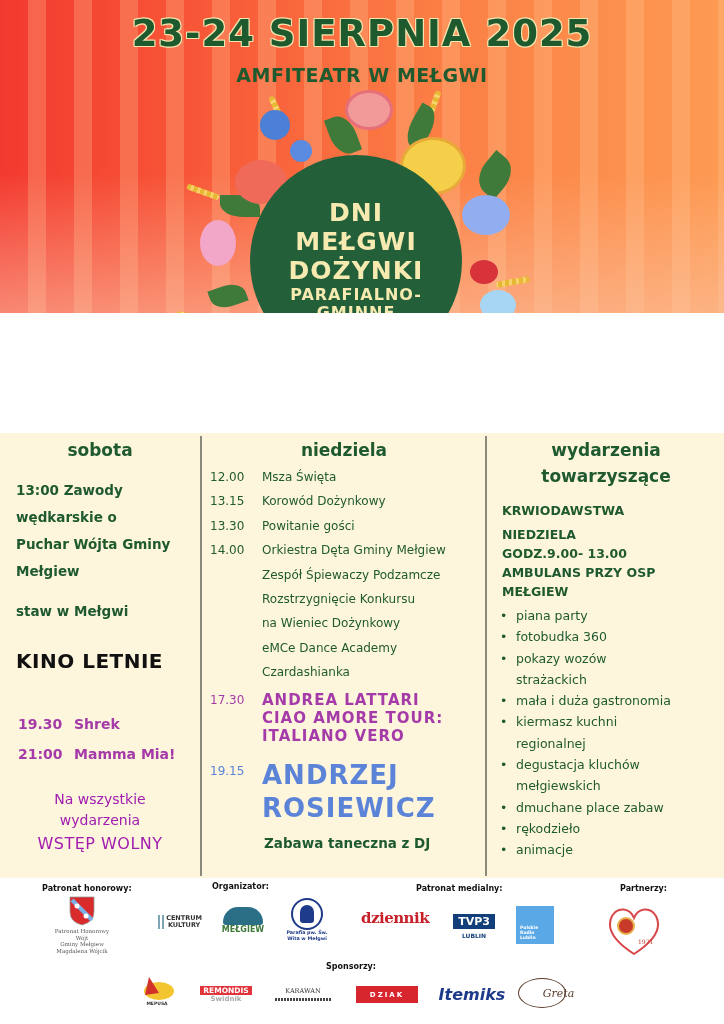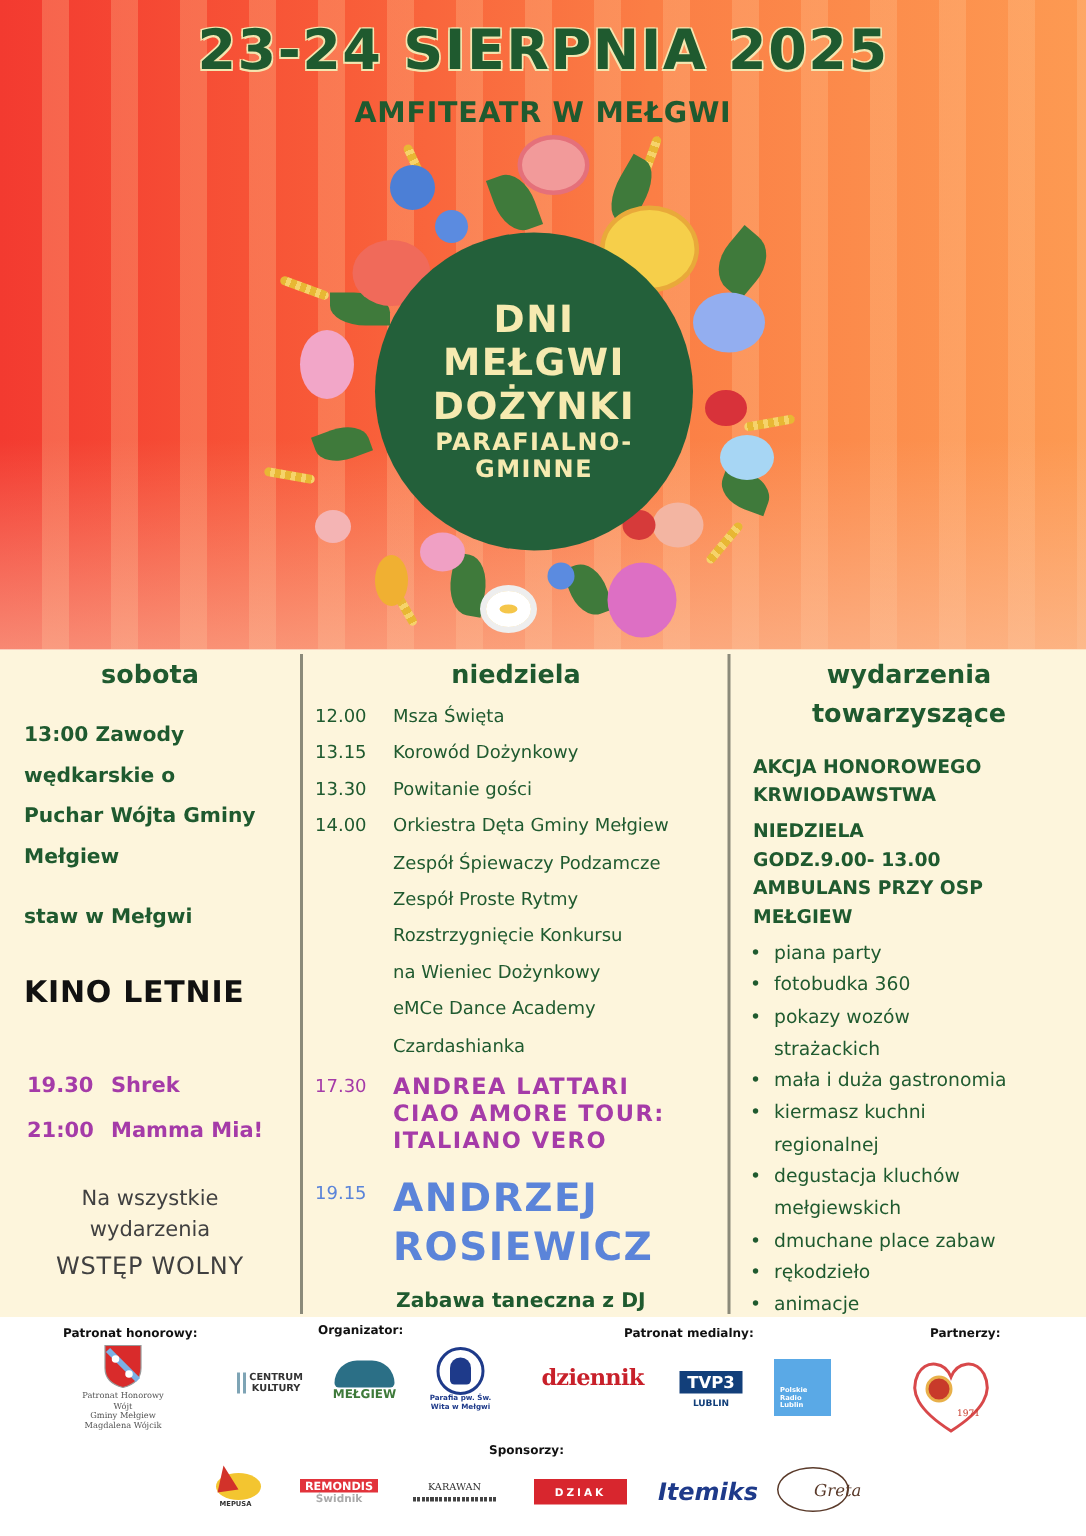--- a/index.html
+++ b/index.html
@@ -1,21 +1,21 @@
 <!DOCTYPE html>
 <html><head>
 <meta charset="utf-8">
 <style>
   * { margin:0; padding:0; box-sizing:border-box; }
   body { width:724px; height:1024px; overflow:hidden; font-family:"DejaVu Sans", sans-serif; background:#fff; }
   .poster { position:relative; width:724px; height:1024px; }
 
   
   .hero {
-    position:absolute; left:0; top:0; width:724px; height:433px;
+    position:absolute; left:0; top:0; width:724px; height:313px;
     background:
       repeating-linear-gradient(90deg, rgba(255,255,255,0) 0px, rgba(255,255,255,0) 28px, rgba(255,200,150,0.28) 28px, rgba(255,200,150,0.28) 46px),
       linear-gradient(90deg, #f33a30 0%, #f85a38 30%, #fb7e45 60%, #fd9a52 100%);
     overflow:hidden;
   }
   .hero::after {
     content:""; position:absolute; left:0; right:0; bottom:0; height:140px;
     background:linear-gradient(180deg, rgba(253,200,170,0) 0%, rgba(252,200,170,0.55) 100%);
   }
   .date-title {
@@ -53,21 +53,21 @@
   .col { position:absolute; top:0; }
   .col-title { color:#1f5a2f; font-weight:bold; font-size:17px; text-align:center; line-height:26px; }
 
   .sat { left:0; width:200px; }
   .sat .col-title { margin-top:4px; }
   .sat-event { margin:14px 0 0 16px; color:#1f5a2f; font-weight:bold; font-size:13.5px; line-height:27px; }
   .sat-place { margin:18px 0 0 16px; color:#1f5a2f; font-weight:bold; font-size:13.5px; }
   .kino { margin:30px 0 0 16px; color:#111; font-weight:bold; font-size:20px; letter-spacing:0.5px; }
   .movies { margin:36px 0 0 18px; color:#a53ba8; font-weight:bold; font-size:14px; line-height:30px; }
   .movies span.t { display:inline-block; width:56px; }
-  .free { margin:20px 0 0 0; text-align:center; color:#404040; font-size:14px; line-height:21px; }
+  .free { margin:20px 0 0 0; text-align:center; color:#a21caf; font-size:14px; line-height:21px; }
   .free .big { font-size:16px; font-weight:normal; letter-spacing:0.5px; line-height:26px; }
 
   .sun { left:202px; width:284px; }
   .sun .col-title { margin-top:4px; }
   .sched { margin:2px 0 0 8px; }
   .srow { display:flex; font-size:12px; line-height:24.4px; color:#1f5a2f; }
   .srow .tm { width:52px; flex:none; }
   .srow .ev { flex:1; }
   .perf1 { display:flex; margin:6px 0 0 8px; }
   .perf1 .tm { width:52px; color:#a53ba8; font-size:12px; line-height:18px; }
@@ -189,21 +189,20 @@
         <div class="srow">
             <span class="tm">14.00</span>
             <span class="ev">Orkiestra Dęta Gminy Mełgiew</span>
           </div>
         <div class="srow">
             <span class="tm"></span>
             <span class="ev">Zespół Śpiewaczy Podzamcze</span>
           </div>
         <div class="srow">
             <span class="tm"></span>
-            <span class="ev">Zespół Proste Rytmy</span>
           </div>
         <div class="srow">
             <span class="tm"></span>
             <span class="ev">Rozstrzygnięcie Konkursu</span>
           </div>
         <div class="srow">
             <span class="tm"></span>
             <span class="ev">na Wieniec Dożynkowy</span>
           </div>
         <div class="srow">
@@ -232,21 +231,20 @@
       </div>
       <div class="dj">Zabawa taneczna z DJ</div>
     </div>
 
     <div class="col side">
       <div class="col-title">
         <div>wydarzenia</div>
         <div>towarzyszące</div>
       </div>
       <div class="blood">
-        <div>AKCJA HONOROWEGO</div>
         <div>KRWIODAWSTWA</div>
         <div class="gap">NIEDZIELA</div>
         <div>GODZ.9.00- 13.00</div>
         <div>AMBULANS PRZY OSP</div>
         <div>MEŁGIEW</div>
       </div>
       <ul class="bullets">
         <li>piana party</li>
         <li>fotobudka 360</li>
         <li>pokazy wozów</li>

